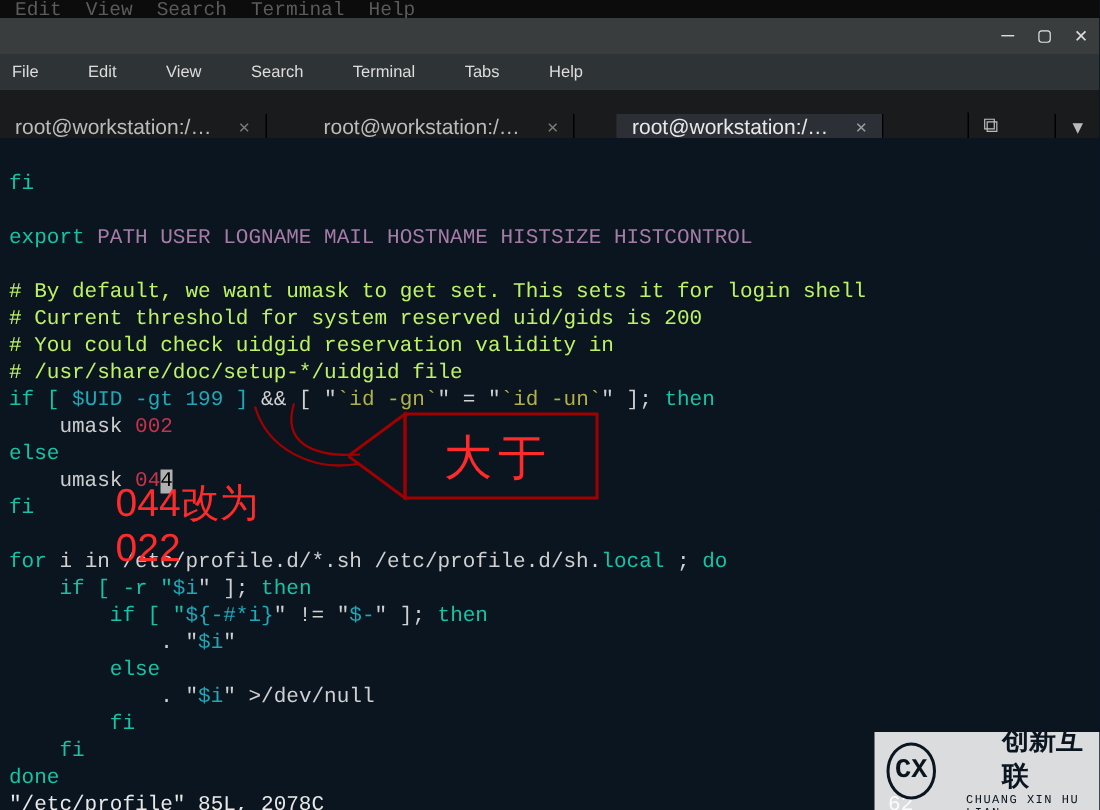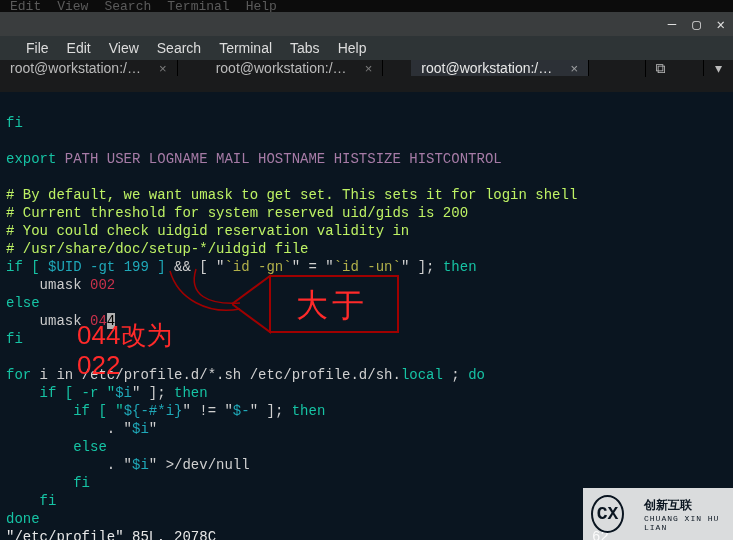--- a/index.html
+++ b/index.html
@@ -36,31 +36,31 @@
     position: relative;
   }
   .win-btns { position: absolute; right: 8px; display: flex; gap: 16px; font-size: 14px; color: #ddd; }
 
   .menubar {
     height: 24px;
     background: #2e3436;
     color: #ddd;
     display: flex;
     align-items: center;
-    gap: 18px;
-    padding: 0 26px;
-    font-size: 14px;
+    gap: 33px;
+    padding: 0 8px;
+    font-size: 11px;
     font-family: sans-serif;
   }
 
   .tabbar {
     height: 32px;
     background: #1a1b1c;
     display: flex;
-    align-items: flex-start;
+    align-items: flex-end;
     font-family: sans-serif;
     font-size: 14px;
     gap: 28px;
   }
   .tab {
     display: flex; align-items: center; justify-content: space-between;
     padding: 0 10px;
     border-right: 1px solid #000;
     color: #bbb;
     gap: 12px;
@@ -105,21 +105,21 @@
     padding-left:8px;
   }
   .watermark .logo {
     width:38px; height:38px; border-radius:50%;
     border:2px solid #0a1520;
     display:flex; align-items:center; justify-content:center;
     font-weight:bold; font-size:18px; color:#0a1520;
   }
   .watermark .cn {
     font-family: "Microsoft YaHei","SimHei",sans-serif;
-    font-size: 12px; font-weight: bold; color:#0a1520;
+    font-size: 18px; font-weight: bold; color:#0a1520;margin-left:24px;
   }
   .watermark .en { font-size: 8px; color:#0a1520; letter-spacing:1px;}
 </style>
 </head>
 <body>
 
 <div class="bg-menu">
   <span>Edit</span>
   <span>View</span>
   <span>Search</span>

